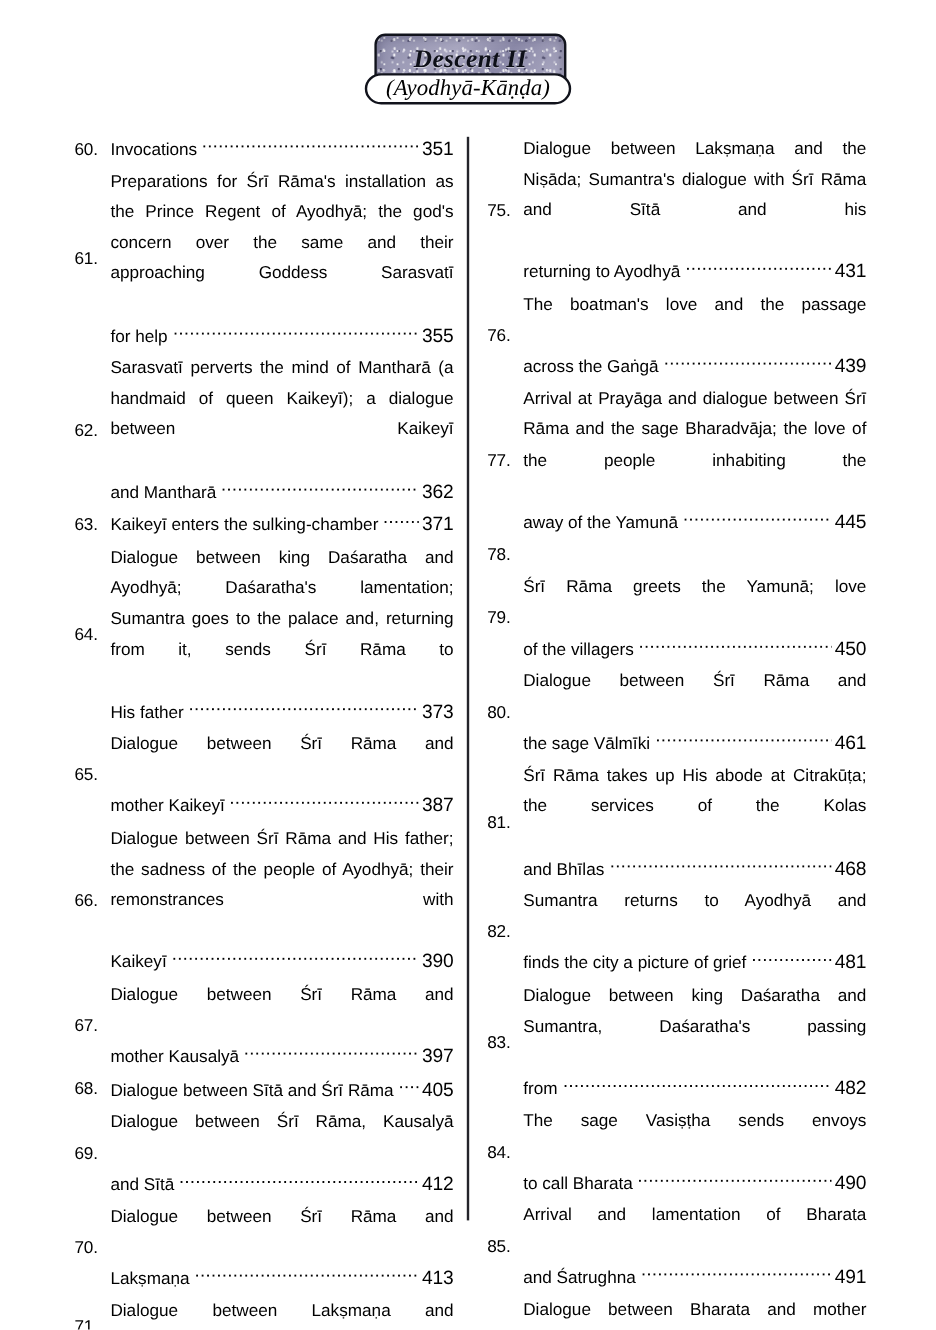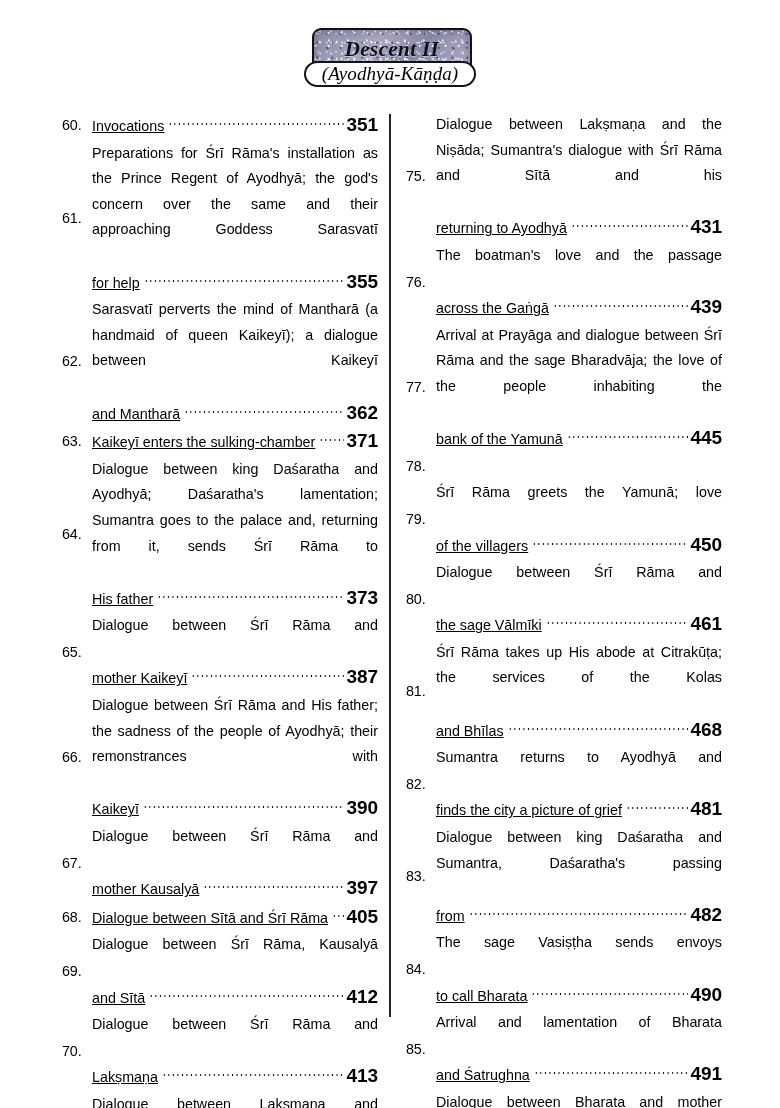--- a/index.html
+++ b/index.html
@@ -140,38 +140,37 @@
     hyphens: none;
   }
   .leader-line {
     display: flex;
     align-items: baseline;
     width: 100%;
   }
   .leader-line .lead-text {
     flex: 0 0 auto;
     white-space: pre;
-    text-decoration: underline;
   }
   .leader-dots {
     flex: 1 1 auto;
     margin: 0 3px 0 4px;
     position: relative;
     top: -3px;
     height: 8px;
     background-image: radial-gradient(circle, #000 0.85px, transparent 1.05px);
     background-size: 4.55px 8px;
     background-repeat: repeat-x;
     background-position: left center;
     min-width: 10px;
   }
   .page-no {
     flex: 0 0 auto;
-    font-weight: bold;
-    font-size: 19px;
+    font-weight: normal;
+    font-size: 16px;
     letter-spacing: -0.1px;
   }
   
   .just-block {
     text-align: justify;
     text-justify: inter-word;
   }
   .just-block::after {
     content: "";
     display: inline-block;
@@ -346,21 +345,21 @@
             <span class="leader-dots"></span>
             <span class="page-no">439</span>
           </div>
         </div>
       </div>
       <div class="toc-entry">
         <div class="toc-num">77.</div>
         <div class="toc-body">
           <div class="just-block">Arrival at Prayāga and dialogue between Śrī Rāma and the sage Bharadvāja; the love of the people inhabiting the</div>
           <div class="leader-line">
-            <span class="lead-text">bank of the Yamunā</span>
+            <span class="lead-text">away of the Yamunā</span>
             <span class="leader-dots"></span>
             <span class="page-no">445</span>
           </div>
         </div>
       </div>
       <div class="toc-entry">
         <div class="toc-num">78.</div>
       </div>
       <div class="toc-entry">
         <div class="toc-num">79.</div>

